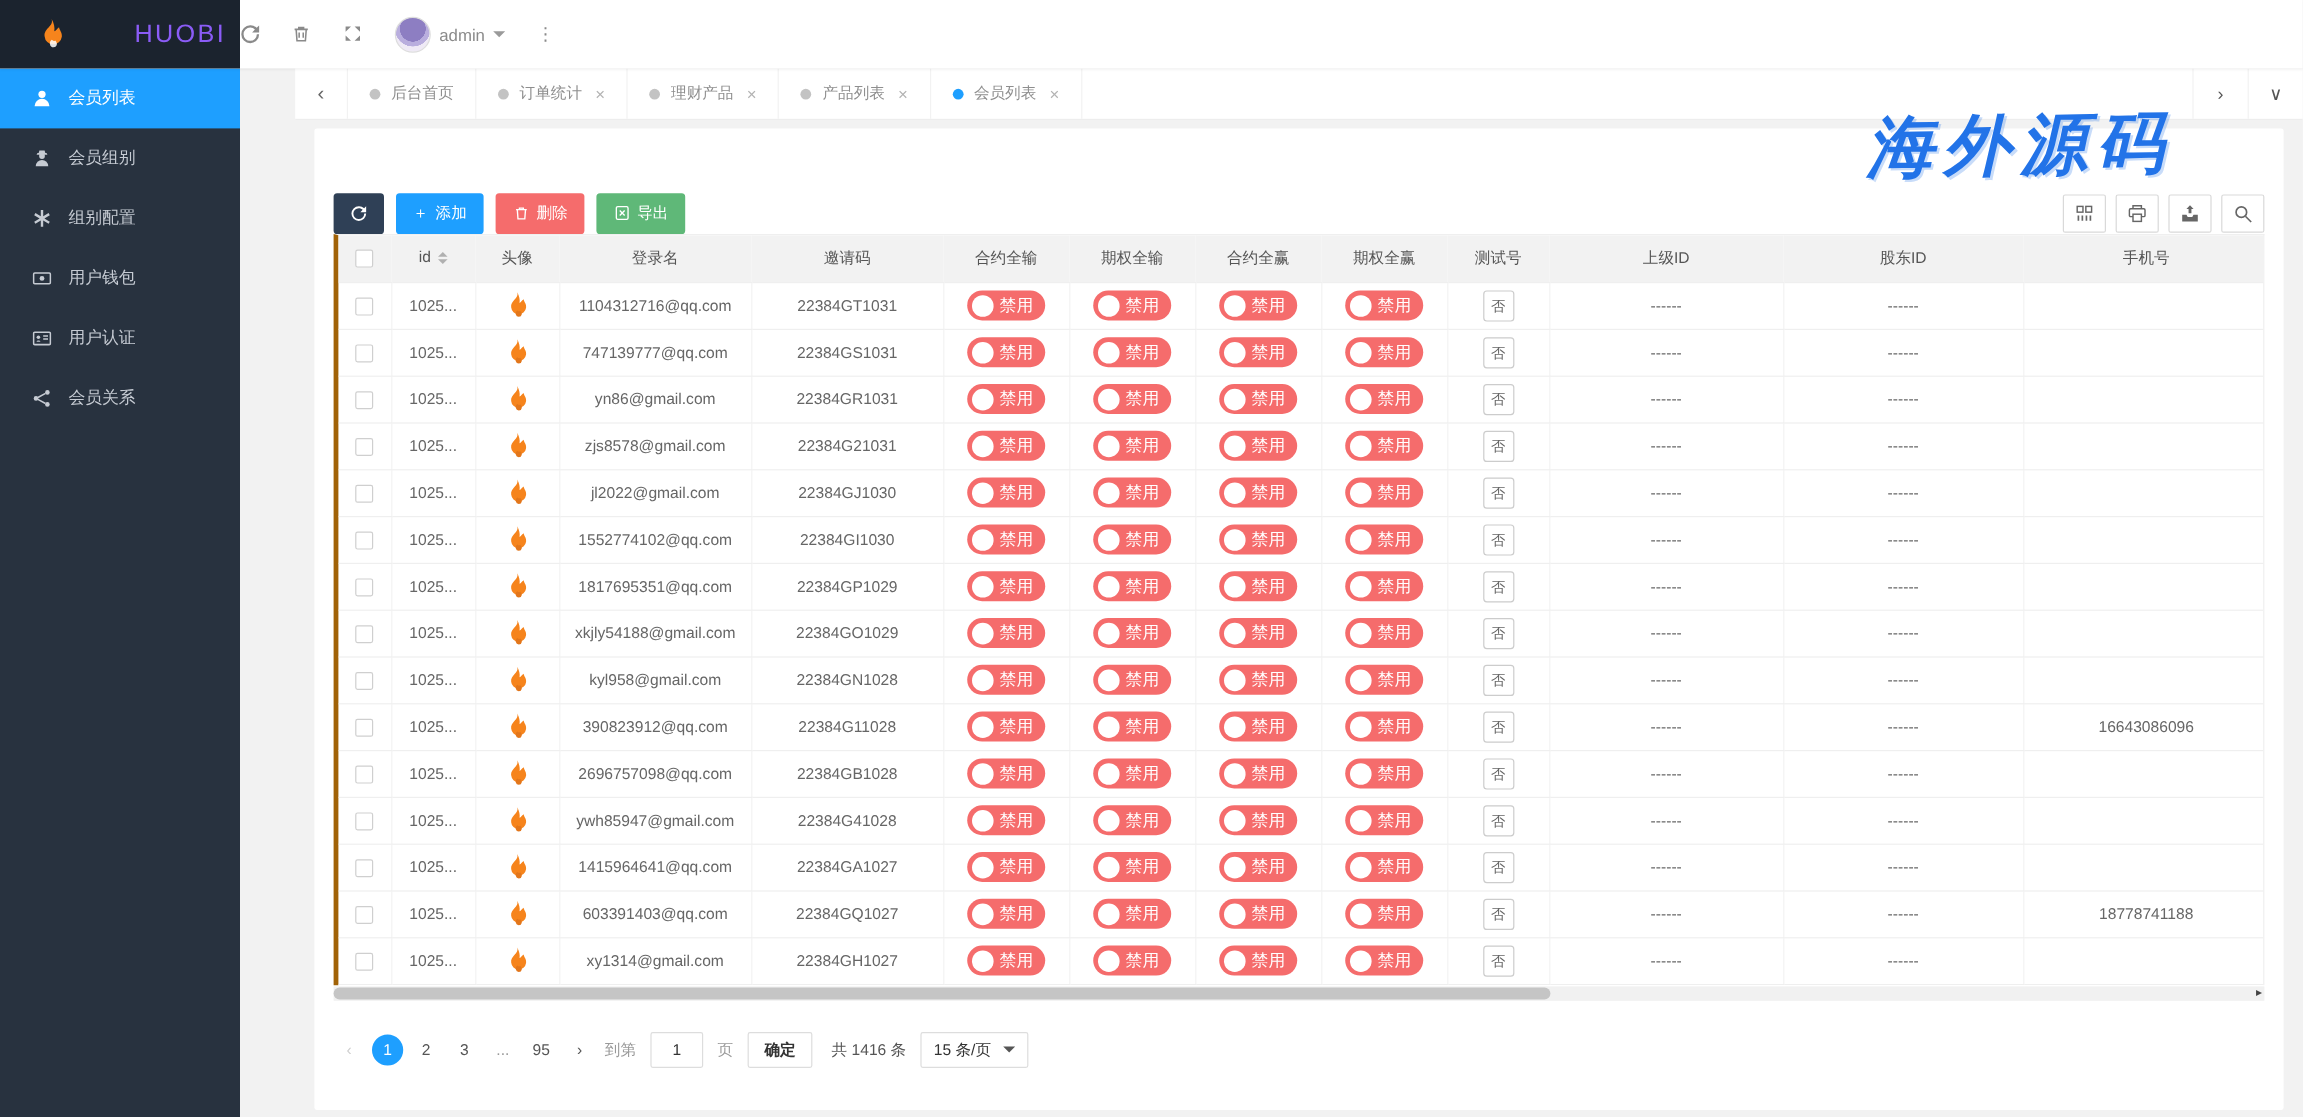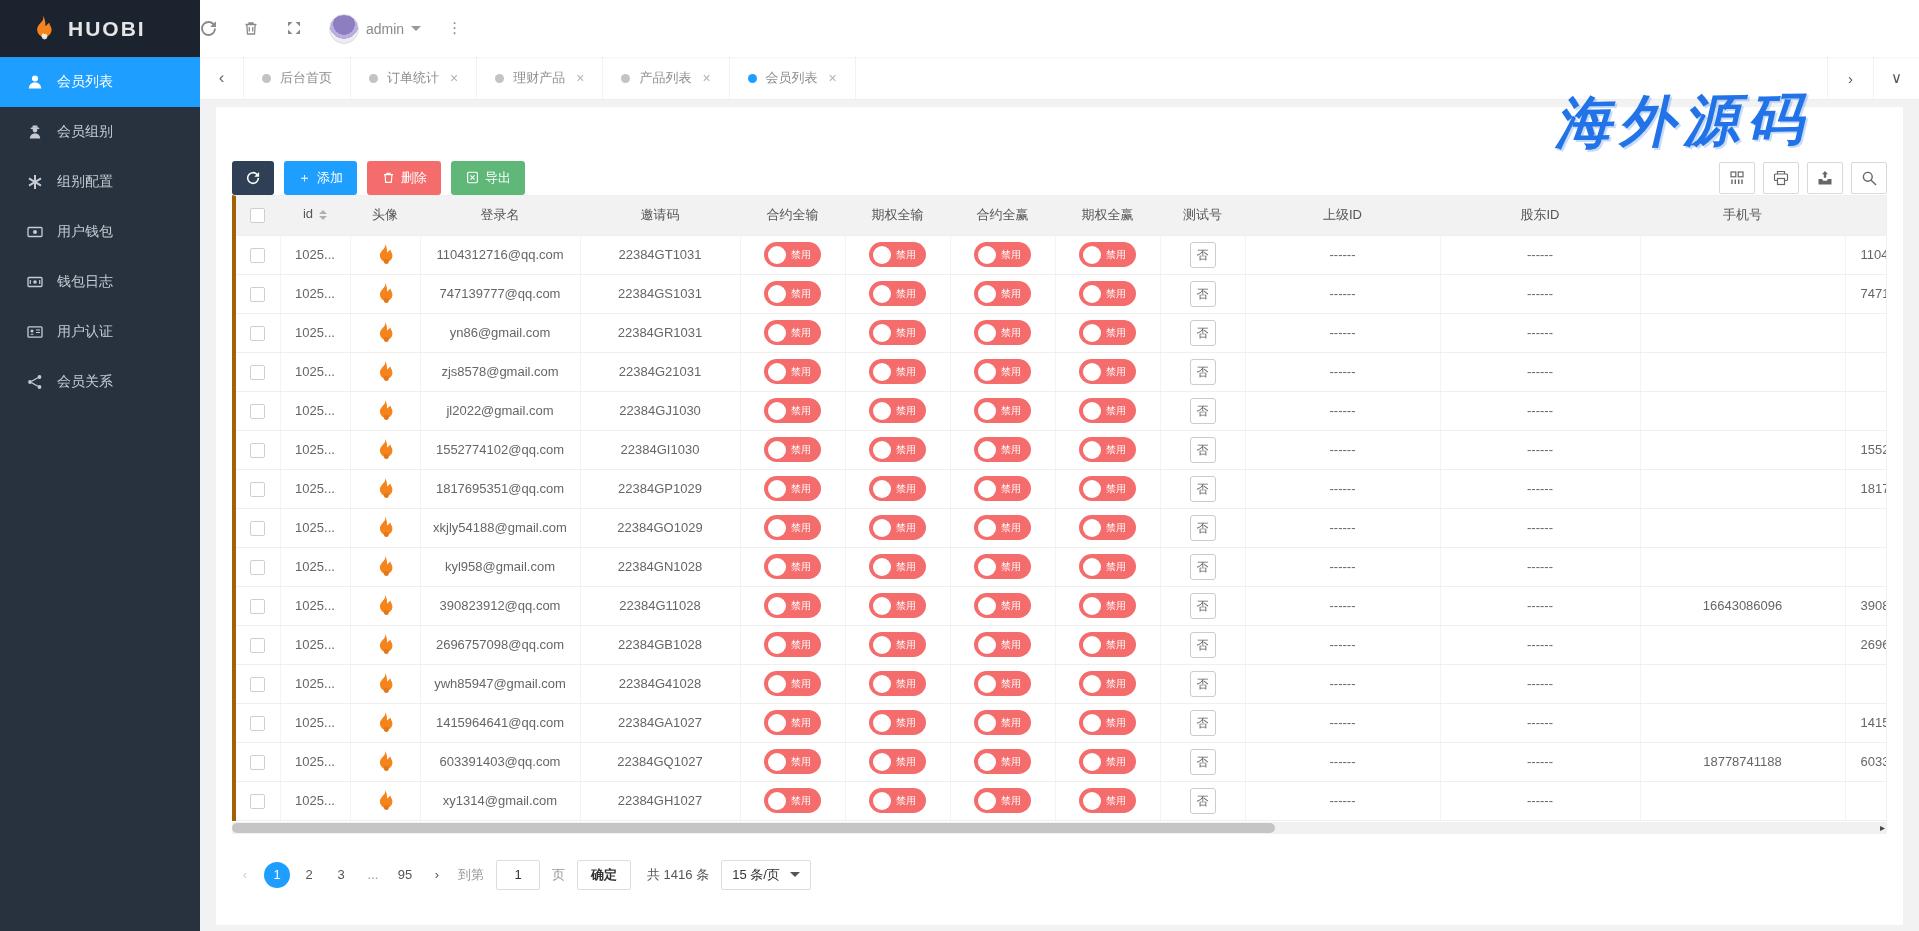--- a/index.html
+++ b/index.html
@@ -6,34 +6,34 @@
     --accent:#1E9FFF; --danger:#F56C6C; --green:#5FB878; --darkbtn:#2F4056;
     --sidebar:#28323F; --logo:#1B232E; --wm:#2273E8; --pagebg:#F2F2F2;
   }
   *{box-sizing:border-box; margin:0; padding:0;}
   html,body{width:1919px;height:931px;overflow:hidden;}
   body{font-family:"Liberation Sans","DejaVu Sans",sans-serif;background:var(--pagebg);color:#333;}
   .app{width:1919px;height:931px;display:flex;flex-direction:column;}
   
   .topbar{height:57px;display:flex;background:#fff;flex:0 0 57px;box-shadow:0 1px 2px rgba(0,0,0,.05);position:relative;z-index:30;}
   .brand{width:200px;background:var(--logo);display:flex;align-items:center;padding-left:28px;gap:10px;flex:0 0 200px;}
-  .brand-text{color:#e5e5e5;font-size:21px;font-weight:bold;letter-spacing:2px;}
+  .brand-text{color:#8b5cf6;font-size:21px;font-weight:normal;letter-spacing:2px;margin-left:44px;}
   .nav{flex:1;display:flex;align-items:stretch;}
   .fold-btn{width:70px;display:flex;align-items:center;justify-content:center;color:#5a5a5a;cursor:pointer;}
   .nav-item{padding:0 26px;display:flex;align-items:center;font-size:14px;color:#4c4c4c;cursor:pointer;}
   .nav-item.active{background:#E8E8E8;}
   .nav-right{display:flex;align-items:center;gap:26px;padding-right:22px;}
   .nav-icon{color:#8a8a8a;width:17px;height:17px;cursor:pointer;}
   .avatar{width:30px;height:30px;border-radius:50%;background:radial-gradient(circle at 50% 32%,#8d7ec2 0 45%,#b9aede 46% 62%,#efeaf6 63% 100%);border:1px solid #ddd;}
   .admin-wrap{display:flex;align-items:center;gap:7px;cursor:pointer;}
   .admin-name{font-size:14px;color:#8a8a8a;}
   .caret{width:0;height:0;border:5px solid transparent;border-top-color:#9a9a9a;margin-top:5px;}
   .kebab{color:#8a8a8a;font-size:15px;letter-spacing:0;line-height:1;cursor:pointer;font-family:"DejaVu Sans",sans-serif;}
   
-  .bodyrow{flex:1;display:flex;min-height:0;}
+  .bodyrow{flex:1;display:flex;min-height:0;gap:46px;}
   .sidebar{width:200px;flex:0 0 200px;background:var(--sidebar);}
   .side-item{height:50px;display:flex;align-items:center;padding-left:27px;gap:14px;color:#C6CBD3;font-size:14px;cursor:pointer;}
   .side-item .ic{width:16px;height:16px;flex:0 0 16px;}
   .side-item.active{background:var(--accent);color:#fff;}
   .main{flex:1;display:flex;flex-direction:column;min-width:0;background:var(--pagebg);}
   
   .tabbar{height:43px;background:#fff;display:flex;align-items:stretch;border-bottom:1px solid #EDEDED;flex:0 0 43px;}
   .tab-arrow{width:44px;display:flex;align-items:center;justify-content:center;color:#666;font-size:17px;cursor:pointer;border-right:1px solid #F2F2F2;}
   .tab{display:flex;align-items:center;gap:9px;padding:0 18px;font-size:13px;color:#8e8e8e;border-right:1px solid #F2F2F2;cursor:pointer;}
   .tab .dot{width:9px;height:9px;border-radius:50%;background:#C3C3C3;}
@@ -62,21 +62,21 @@
   thead th{background:#F2F2F2;color:#555;font-weight:normal;}
   td{color:#666;}
   .sort{display:inline-flex;flex-direction:column;gap:2px;margin-left:6px;vertical-align:middle;cursor:pointer;}
   .sort i{width:0;height:0;border:4px solid transparent;display:block;}
   .sort .up{border-bottom-color:#b0b0b0;}
   .sort .dn{border-top-color:#b0b0b0;}
   .cb{width:15px;height:15px;border:1px solid #CFCFCF;border-radius:2px;background:#fff;display:inline-block;vertical-align:middle;cursor:pointer;}
   .fox{width:26px;height:26px;display:inline-block;vertical-align:middle;}
   .pill{display:inline-flex;align-items:center;background:var(--danger);border-radius:13px;height:25px;padding:0 10px 0 4px;gap:5px;cursor:pointer;}
   .pill .knob{width:18px;height:18px;border-radius:50%;background:#fff;}
-  .pill .pt{color:#fff;font-size:10px;}
+  .pill .pt{color:#fff;font-size:14px;}
   .mini-btn{display:inline-block;min-width:26px;height:26px;line-height:24px;border:1px solid #CCC;border-radius:3px;background:#fff;color:#666;font-size:12px;cursor:pointer;}
   .qq-cell{text-align:left;padding-left:15px;}
   
   .hscroll{height:12px;background:#F1F1F1;position:relative;margin-top:1px;}
   .hscroll .thumb{position:absolute;left:0;top:1px;height:10px;width:63%;background:#C5C5C5;border-radius:5px;cursor:pointer;}
   .hscroll .arrow{position:absolute;right:2px;top:0;font-size:10px;color:#444;line-height:12px;cursor:pointer;}
   
   .pager{display:flex;align-items:center;margin-top:16px;gap:6px;font-size:13px;color:#555;}
   .pg{min-width:26px;height:26px;display:inline-flex;align-items:center;justify-content:center;border-radius:50%;cursor:pointer;}
   .pg.active{background:var(--accent);color:#fff;}
@@ -145,28 +145,20 @@
               <path d="M7 1h2v5.2l4.5-2.6 1 1.7L10 8l4.5 2.7-1 1.7L9 9.8V15H7V9.8l-4.5 2.6-1-1.7L6 8 1.5 5.3l1-1.7L7 6.2z" fill="currentColor"></path>
             </svg></span>
           <span>组别配置</span>
         </div>
         <div class="side-item">
           <span class="ic"><svg viewBox="0 0 16 16" width="16" height="16">
               <rect x="1" y="3.5" width="14" height="9" rx="1" fill="none" stroke="currentColor" stroke-width="1.3"></rect>
               <circle cx="8" cy="8" r="2" fill="currentColor"></circle>
             </svg></span>
           <span>用户钱包</span>
-        </div>
-        <div class="side-item">
-          <span class="ic"><svg viewBox="0 0 16 16" width="16" height="16">
-              <rect x="1" y="3.5" width="14" height="9" rx="1" fill="none" stroke="currentColor" stroke-width="1.3"></rect>
-              <circle cx="8" cy="8" r="1.8" fill="currentColor"></circle>
-              <path d="M3.3 6v4M12.7 6v4" stroke="currentColor" stroke-width="1.2"></path>
-            </svg></span>
-          <span>钱包日志</span>
         </div>
         <div class="side-item">
           <span class="ic"><svg viewBox="0 0 16 16" width="16" height="16">
               <rect x="1" y="2.8" width="14" height="10.4" rx="1" fill="none" stroke="currentColor" stroke-width="1.3"></rect>
               <circle cx="5" cy="7" r="1.5" fill="currentColor"></circle>
               <path d="M3.4 10.8c.3-1.4 3-1.4 3.3 0z" fill="currentColor"></path>
               <path d="M9 6h4M9 8.5h4" stroke="currentColor" stroke-width="1.2"></path>
             </svg></span>
           <span>用户认证</span>
         </div>

